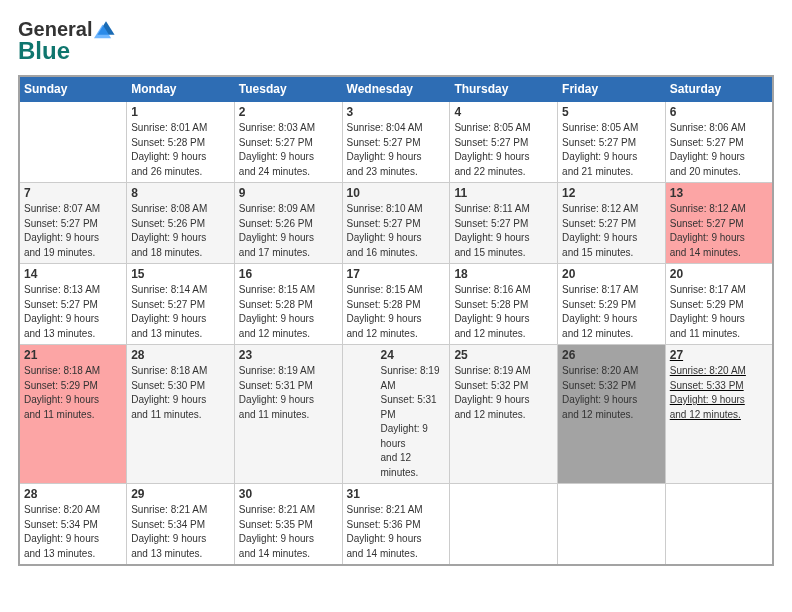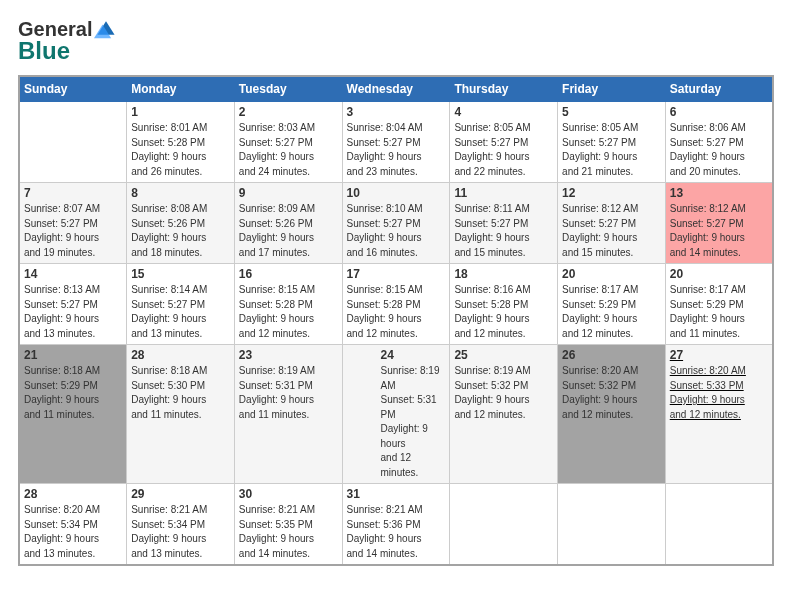--- a/index.html
+++ b/index.html
@@ -206,21 +206,21 @@
           <td style="background: rgb(255, 255, 255);">
             <span class="day-number">20</span>
             <div class="day-info">Sunrise: 8:17 AM<br>Sunset: 5:29 PM<br>Daylight: 9 hours<br>and 12 minutes.</div>
           </td>
           <td style="background: rgb(255, 255, 255);">
             <span class="day-number">20</span>
             <div class="day-info">Sunrise: 8:17 AM<br>Sunset: 5:29 PM<br>Daylight: 9 hours<br>and 11 minutes.</div>
           </td>
         </tr>
         <tr>
-          <td style="background: #a3a3a3;">
+          <td style="background: #fca5a5;">
             <span class="day-number">21</span>
             <div class="day-info">Sunrise: 8:18 AM<br>Sunset: 5:29 PM<br>Daylight: 9 hours<br>and 11 minutes.</div>
           </td>
           <td style="background: rgb(245, 245, 245);">
             <span class="day-number">28</span>
             <div class="day-info">Sunrise: 8:18 AM<br>Sunset: 5:30 PM<br>Daylight: 9 hours<br>and 11 minutes.</div>
           </td>
           <td style="background: rgb(245, 245, 245);">
             <span class="day-number">23</span>
             <div class="day-info">Sunrise: 8:19 AM<br>Sunset: 5:31 PM<br>Daylight: 9 hours<br>and 11 minutes.</div>

